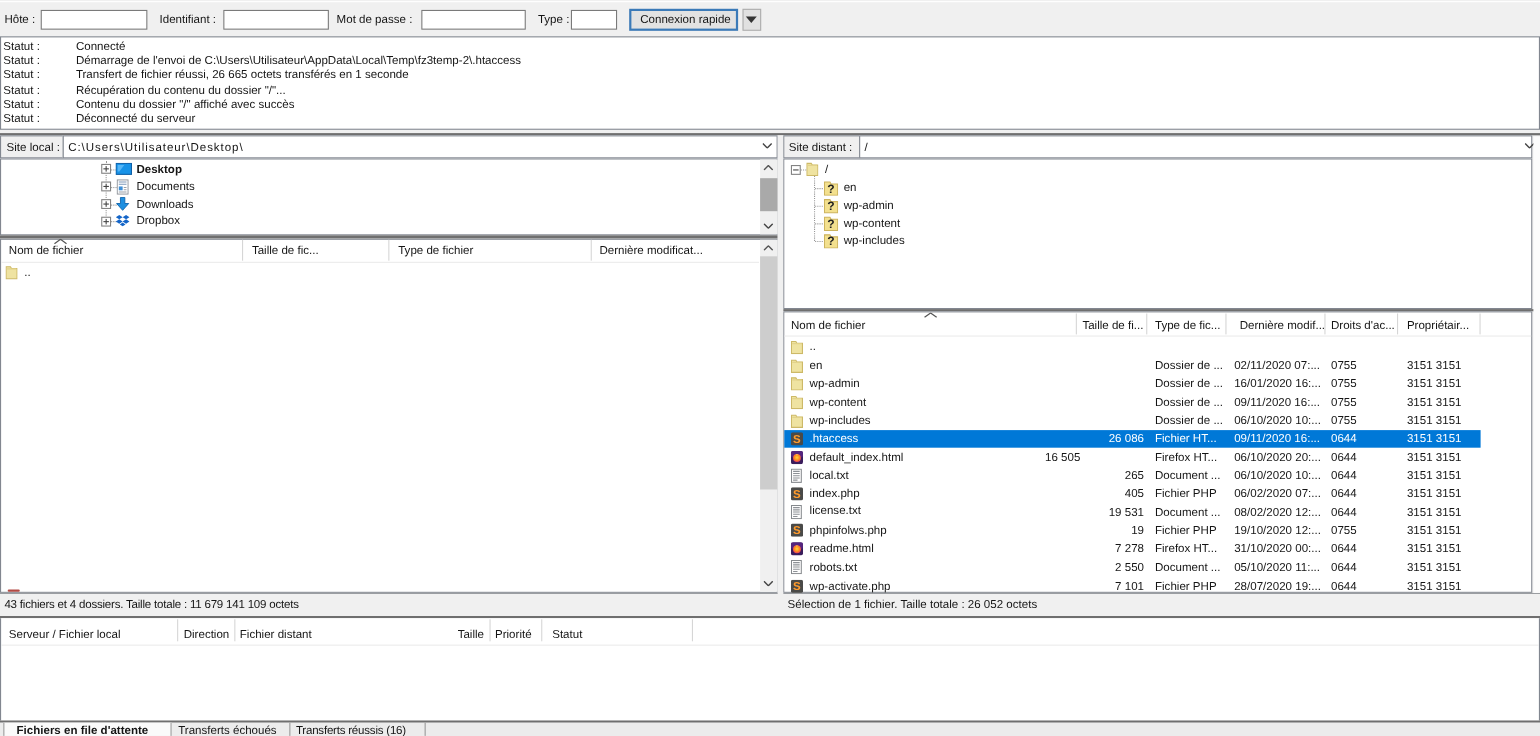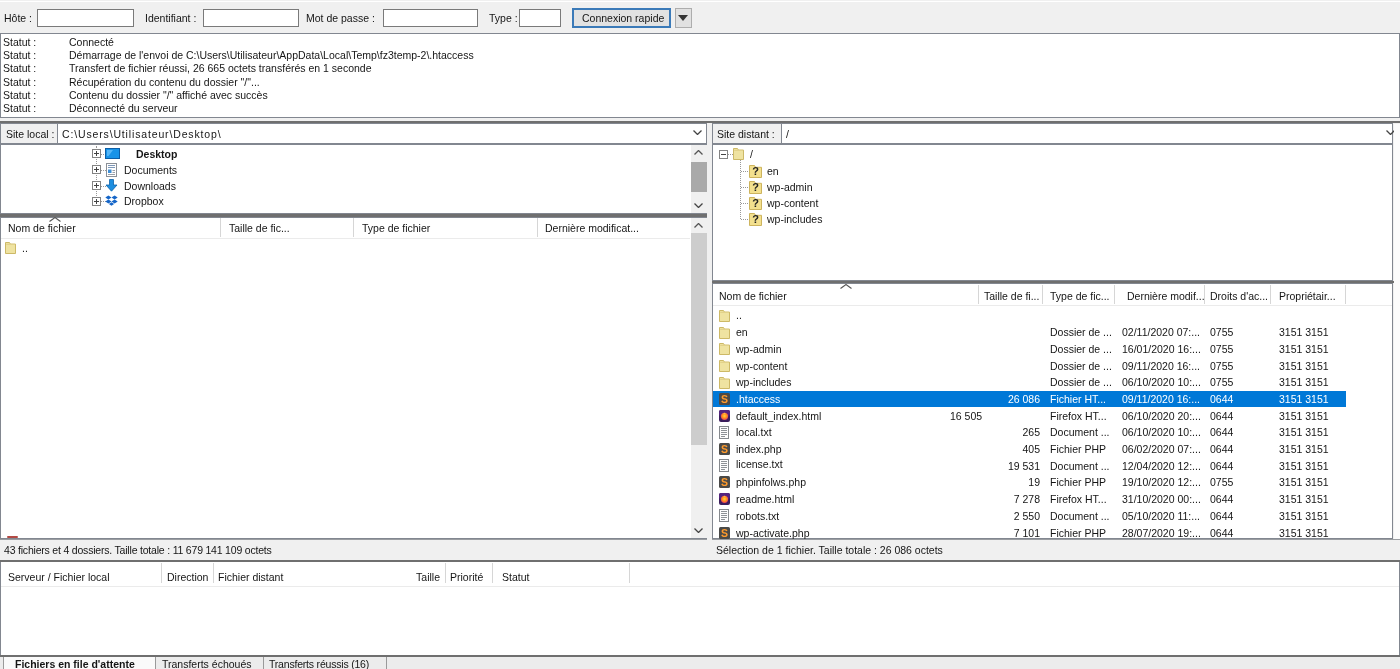--- a/index.html
+++ b/index.html
@@ -54,21 +54,21 @@
 <div class="dotv" style="left:96px;top:146px;height:56px"></div>
 <div class="expb" style="left:92px;top:149.0px">
     <i></i>
     <b></b>
   </div>
 <div class="doth" style="left:101px;top:153.5px;width:5px"></div>
 <svg class="a" style="left:105px;top:148.0px" width="15" height="11" viewBox="0 0 15 11">
     <rect x="0.5" y="0.5" width="14" height="10" fill="#1893e8" stroke="#0d5ea6"></rect>
     <path d="M2 2 L8 2 L3.5 8 L2 8 Z" fill="#56b6f7"></path>
   </svg>
-<div class="t" style="left:136px;top:146.5px;font-weight:bold">Desktop</div>
+<div class="t" style="left:124px;top:146.5px;font-weight:bold">Desktop</div>
 <div class="expb" style="left:92px;top:165.0px">
     <i></i>
     <b></b>
   </div>
 <div class="doth" style="left:101px;top:169.5px;width:5px"></div>
 <svg class="a" style="left:106px;top:162.5px" width="11" height="14" viewBox="0 0 11 14">
     <rect x="0.5" y="0.5" width="10" height="13" fill="#fff" stroke="#8b9097"></rect>
     <path d="M2 2.5 h7 M2 4.5 h7" stroke="#7e98b8" stroke-width="1"></path>
     <rect x="2" y="6.5" width="3.5" height="3.5" fill="#3f8fd6"></rect>
     <path d="M6.5 7.5 h2.5 M6.5 9.5 h2.5 M2 11.5 h7" stroke="#9aa0a8" stroke-width="1"></path>
@@ -290,21 +290,21 @@
 <div class="t" style="left:1279px;top:442.0px;">3151 3151</div>
 <svg class="a" style="left:719px;top:459.19999999999993px" width="10" height="13" viewBox="0 0 10 13">
     <rect x="0.5" y="0.5" width="9" height="12" fill="#fdfdfd" stroke="#85898d"></rect>
     <g stroke="#8d9196" stroke-width="1">
       <path d="M2 2.5 h6 M2 4.5 h6 M2 6.5 h6 M2 8.5 h6 M2 10.5 h4"></path>
     </g>
   </svg>
 <div class="t" style="left:736px;top:457px;">license.txt</div>
 <div class="t" style="left:950px;top:458.69999999999993px;width:90px;text-align:right;">19 531</div>
 <div class="t" style="left:1050px;top:458.69999999999993px;">Document ...</div>
-<div class="t" style="left:1122px;top:458.69999999999993px;">12/04/2020 12:...</div>
+<div class="t" style="left:1122px;top:458.69999999999993px;">08/02/2020 12:...</div>
 <div class="t" style="left:1210px;top:458.69999999999993px;">0644</div>
 <div class="t" style="left:1279px;top:458.69999999999993px;">3151 3151</div>
 <svg class="a" style="left:719px;top:476.4px" width="11" height="12" viewBox="0 0 11 12">
     <rect x="0" y="0" width="11" height="12" rx="1.5" fill="#4a4a48"></rect>
     <text x="5.5" y="9.8" font-size="10.5" font-weight="bold" fill="#ff9b2c" text-anchor="middle" font-family="Liberation Sans">S</text>
   </svg>
 <div class="t" style="left:736px;top:475.4px;">phpinfolws.php</div>
 <div class="t" style="left:950px;top:475.4px;width:90px;text-align:right;">19</div>
 <div class="t" style="left:1050px;top:475.4px;">Fichier PHP</div>
 <div class="t" style="left:1122px;top:475.4px;">19/10/2020 12:...</div>
@@ -345,21 +345,21 @@
     <rect x="0" y="0" width="11" height="12" rx="1.5" fill="#4a4a48"></rect>
     <text x="5.5" y="9.8" font-size="10.5" font-weight="bold" fill="#ff9b2c" text-anchor="middle" font-family="Liberation Sans">S</text>
   </svg>
 <div class="t" style="left:736px;top:525.5px;">wp-activate.php</div>
 <div class="t" style="left:950px;top:525.5px;width:90px;text-align:right;">7 101</div>
 <div class="t" style="left:1050px;top:525.5px;">Fichier PHP</div>
 <div class="t" style="left:1122px;top:525.5px;">28/07/2020 19:...</div>
 <div class="t" style="left:1210px;top:525.5px;">0644</div>
 <div class="t" style="left:1279px;top:525.5px;">3151 3151</div>
 <div class="a" style="left:712px;top:539px;width:688px;height:21px;background:#f0f0f0;border-top:1px solid #9a9da1"></div>
-<div class="t" style="left:716px;top:543px;">Sélection de 1 fichier. Taille totale : 26 086 octets</div>
+<div class="t" style="left:716px;top:543px;">Sélection de 1 fichier. Taille totale : 26 052 octets</div>
 <div class="a" style="left:1394px;top:124px;width:6px;height:415px;background:#fcfcfc"></div>
 <div class="a" style="left:707px;top:123px;width:5px;height:437px;background:#f0f0f0"></div>
 <div class="a" style="left:0;top:559.5px;width:1400px;height:2px;background:#6f6f6f"></div>
 <div class="a" style="left:0;top:561.5px;width:1400px;height:93.5px;background:#fff;border-left:1px solid #828790;border-right:1px solid #828790;box-sizing:border-box"></div>
 <div class="t" style="left:8px;top:569.5px;">Serveur / Fichier local</div>
 <div class="t" style="left:167px;top:569.5px;">Direction</div>
 <div class="t" style="left:218px;top:569.5px;">Fichier distant</div>
 <div class="t" style="left:380px;top:569.5px;width:60px;text-align:right;">Taille</div>
 <div class="t" style="left:450px;top:569.5px;">Priorité</div>
 <div class="t" style="left:502px;top:569.5px;">Statut</div>

